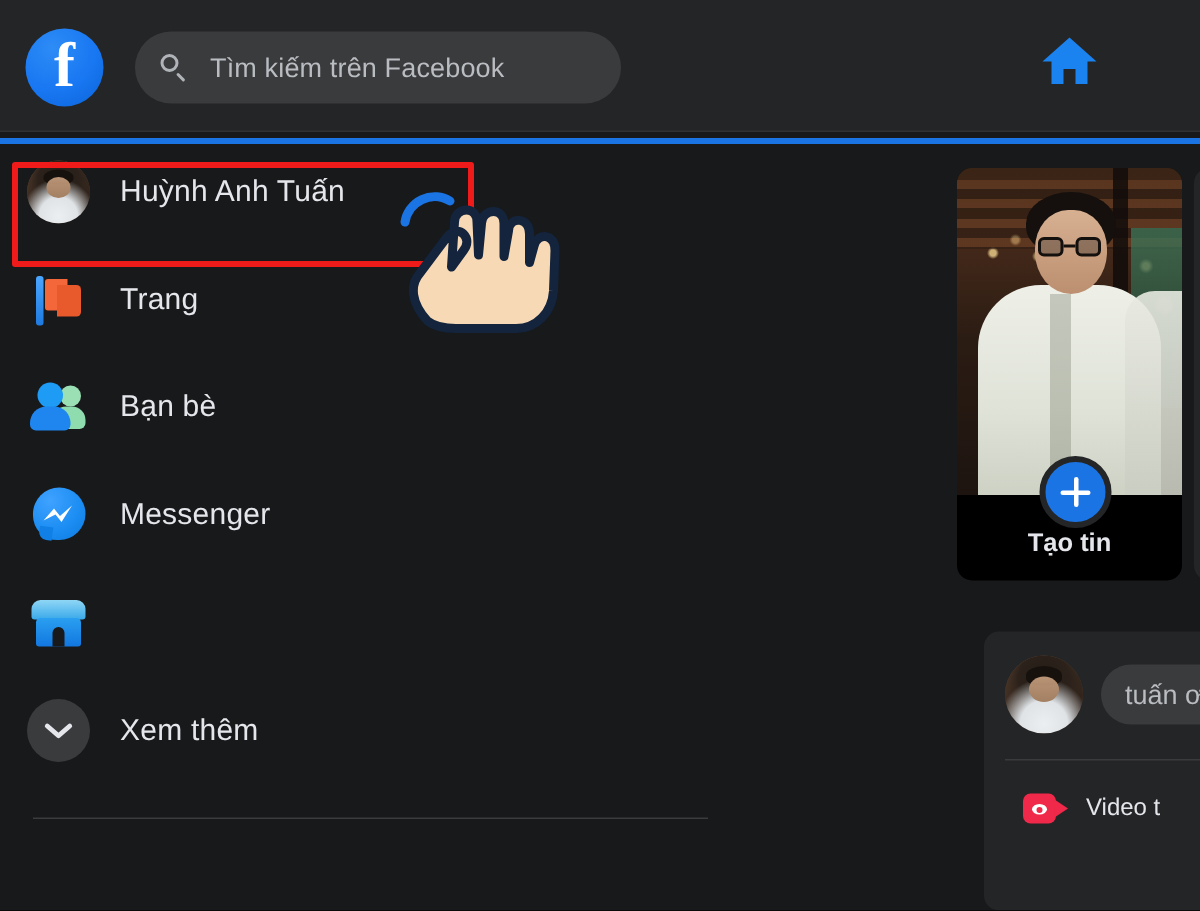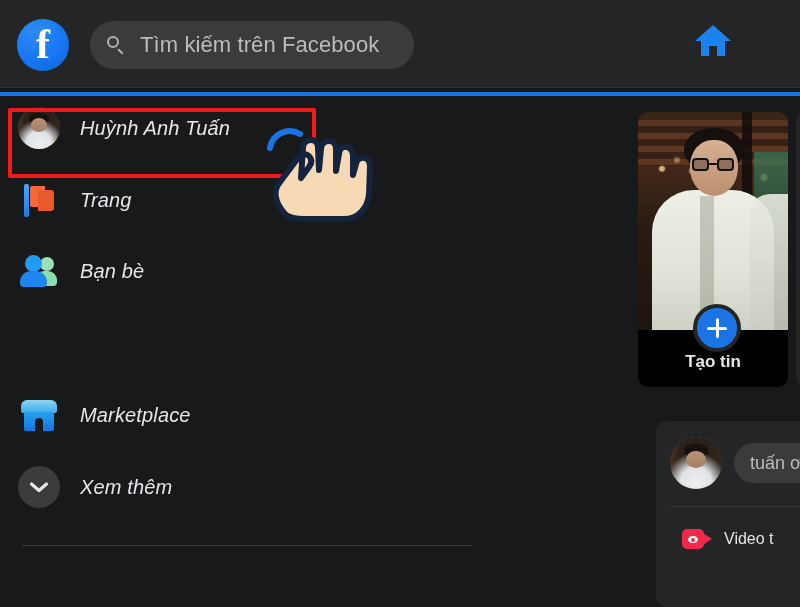--- a/index.html
+++ b/index.html
@@ -80,21 +80,21 @@
     position: absolute;
     left: 12px; top: 13px;
     width: 7px; height: 2px;
     background: #b0b3b8;
     transform: rotate(45deg);
     transform-origin: left center;
     border-radius: 1px;
   }
   .search-placeholder {
     color: #b9bcc0;
-    font-size: 22px;
+    font-size: 18px;
     letter-spacing: .1px;
     white-space: nowrap;
   }
 
   .home-tab {
     position: absolute;
     left: 672px; top: 8px;
     width: 82px; height: 80px;
   }
   .home-icon-wrap {
@@ -108,21 +108,21 @@
     position: absolute;
     left: -672px; top: 84px;
     width: 1420px; height: 4px;
     background: #1b74e4;
   }
 
   
   .left-col {
     position: absolute;
     left: 0; top: 88px;
-    width: 500px; height: 519px; font-style: italic;
+    width: 500px; height: 519px;
   }
   .nav-item {
     position: absolute;
     left: 10px;
     width: 460px; height: 56px;
     display: flex;
     align-items: center;
     border-radius: 8px;
   }
   .nav-icon {
@@ -595,28 +595,39 @@
     <div class="nav-item" style="top:155px;">
       <span class="nav-icon ic-friends">
         <span class="back-head"></span>
           <span class="back-body"></span>
         <span class="front-head"></span>
           <span class="front-body"></span>
       </span>
       <span class="nav-label">Bạn bè</span>
     </div>
 
+    <div class="nav-item" style="top:227px;">
+      <span class="nav-icon ic-messenger">
+        <span class="bubble"></span>
+          <span class="tail"></span>
+        <span class="bolt">
+          <svg width="24" height="20" viewBox="0 0 24 20" aria-hidden="true">
+            <path d="M2 14 L9 6 L13 11 L21 4 L14 15 L10 10 Z" fill="#ffffff"></path>
+          </svg>
+        </span>
+      </span>
+      <span class="nav-label">Messenger</span>
+    </div>
 
     <div class="nav-item" style="top:299px;">
       <span class="nav-icon ic-market">
         <span class="awning"></span>
           <span class="body"></span>
           <span class="door"></span>
       </span>
-      <span class="nav-label">Marketplace</span>
     </div>
 
     <div class="nav-item" style="top:371px;">
       <span class="nav-icon ic-more">
         <svg width="20" height="13" viewBox="0 0 20 13" aria-hidden="true">
           <path d="M2.5 3 L10 9.5 L17.5 3" stroke="#e4e6eb" stroke-width="3.2" fill="none" stroke-linecap="round" stroke-linejoin="round"></path>
         </svg>
       </span>
       <span class="nav-label">Xem thêm</span>
     </div>

